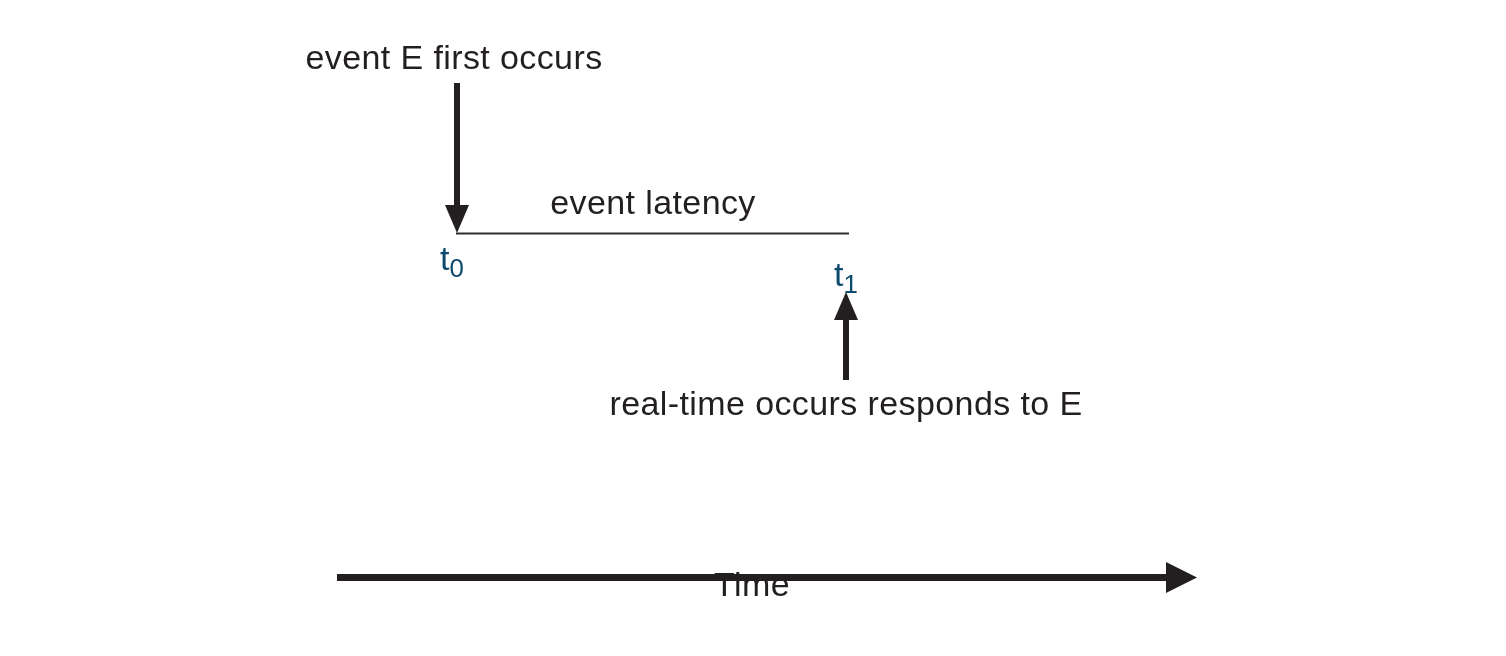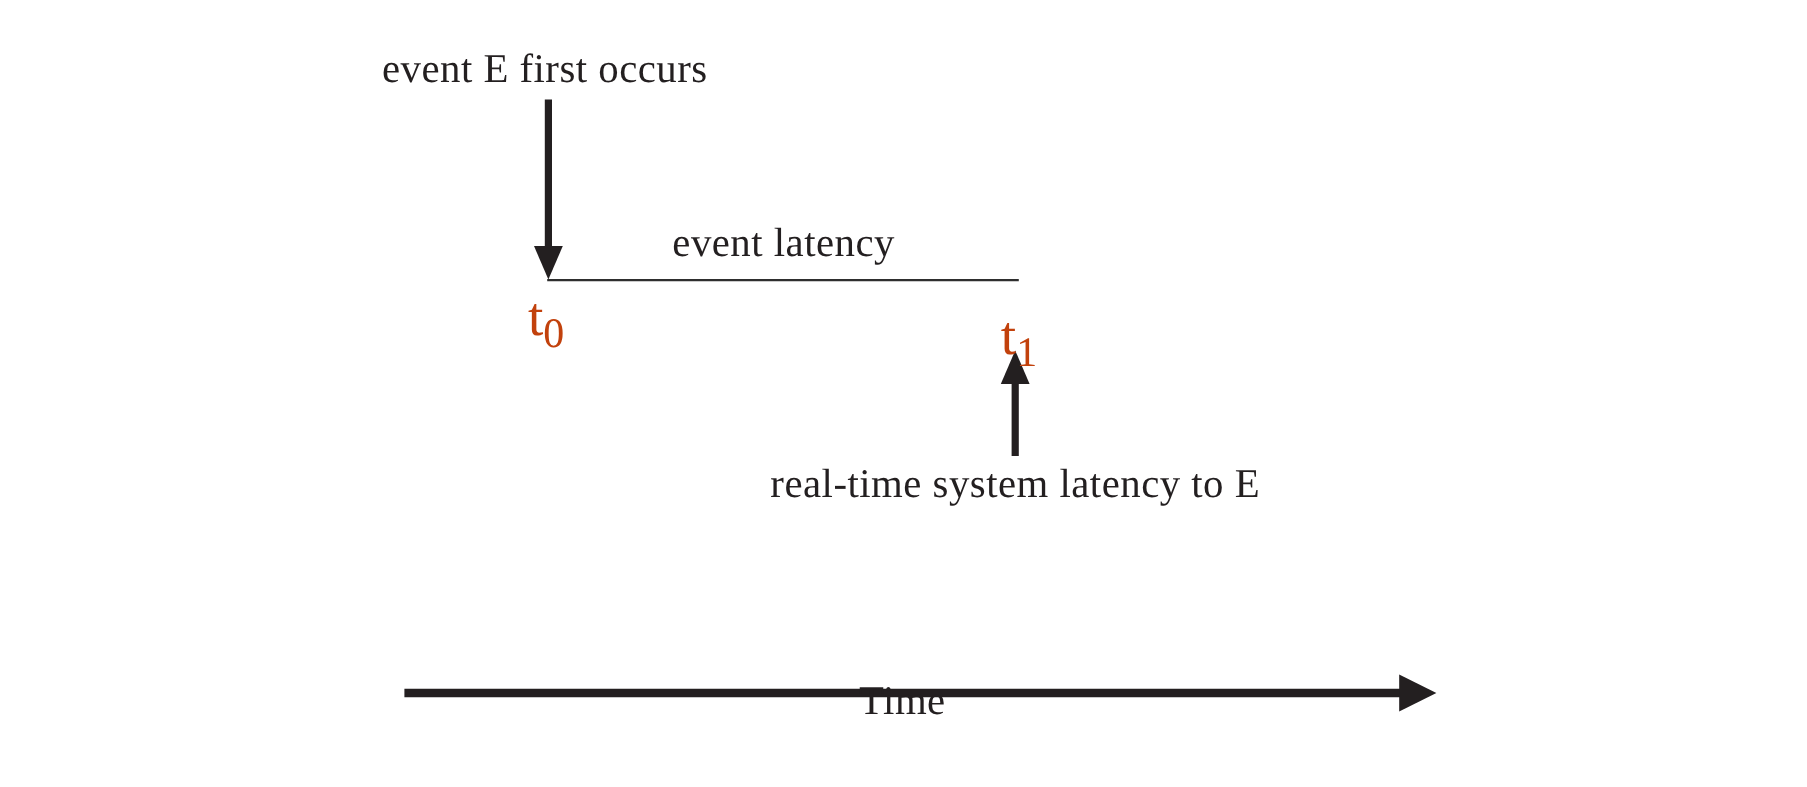--- a/index.html
+++ b/index.html
@@ -6,21 +6,21 @@
     margin: 0;
     padding: 0;
     background: #ffffff;
   }
   .canvas {
     position: relative;
     width: 1506px;
     height: 656px;
     background: #ffffff;
     overflow: hidden;
-    font-family: Liberation Serif, serif;
+    font-family: Liberation Sans, sans-serif;
     color: #231f20;
   }
   .arrows-layer {
     position: absolute;
     left: 0;
     top: 0;
     width: 1506px;
     height: 656px;
   }
   .lbl {
@@ -29,24 +29,24 @@
     line-height: 1.15;
     letter-spacing: 0.4px;
     white-space: nowrap;
     color: #231f20;
   }
   .centered {
     transform: translateX(-50%);
   }
   .tmark {
     position: absolute;
-    font-size: 46px;
+    font-size: 34px;
     line-height: 1;
     white-space: nowrap;
-    color: #c2410c;
+    color: #0c4a6e;
   }
   .tmark .sub {
     font-size: 0.76em;
     vertical-align: -0.28em;
     letter-spacing: 0;
   }
 </style>
 </head>
 <body>
 
@@ -73,17 +73,17 @@
   </svg>
 
   <div class="lbl centered" style="left:454px; top:38px;">event E first occurs</div>
 
   <div class="lbl centered" style="left:653px; top:183px;text-align:right;">event latency</div>
 
   <div class="tmark" style="left:440px; top:241px;"><span>t</span><span class="sub">0</span></div>
 
   <div class="tmark" style="left:834px; top:257px;"><span>t</span><span class="sub">1</span></div>
 
-  <div class="lbl centered" style="left:846px; top:384px;">real-time system latency to E</div>
+  <div class="lbl centered" style="left:846px; top:384px;">real-time occurs responds to E</div>
 
   <div class="lbl centered" style="left:752px; top:565px;text-align:right;">Time</div>
 
 </div>
 
 </body></html>

